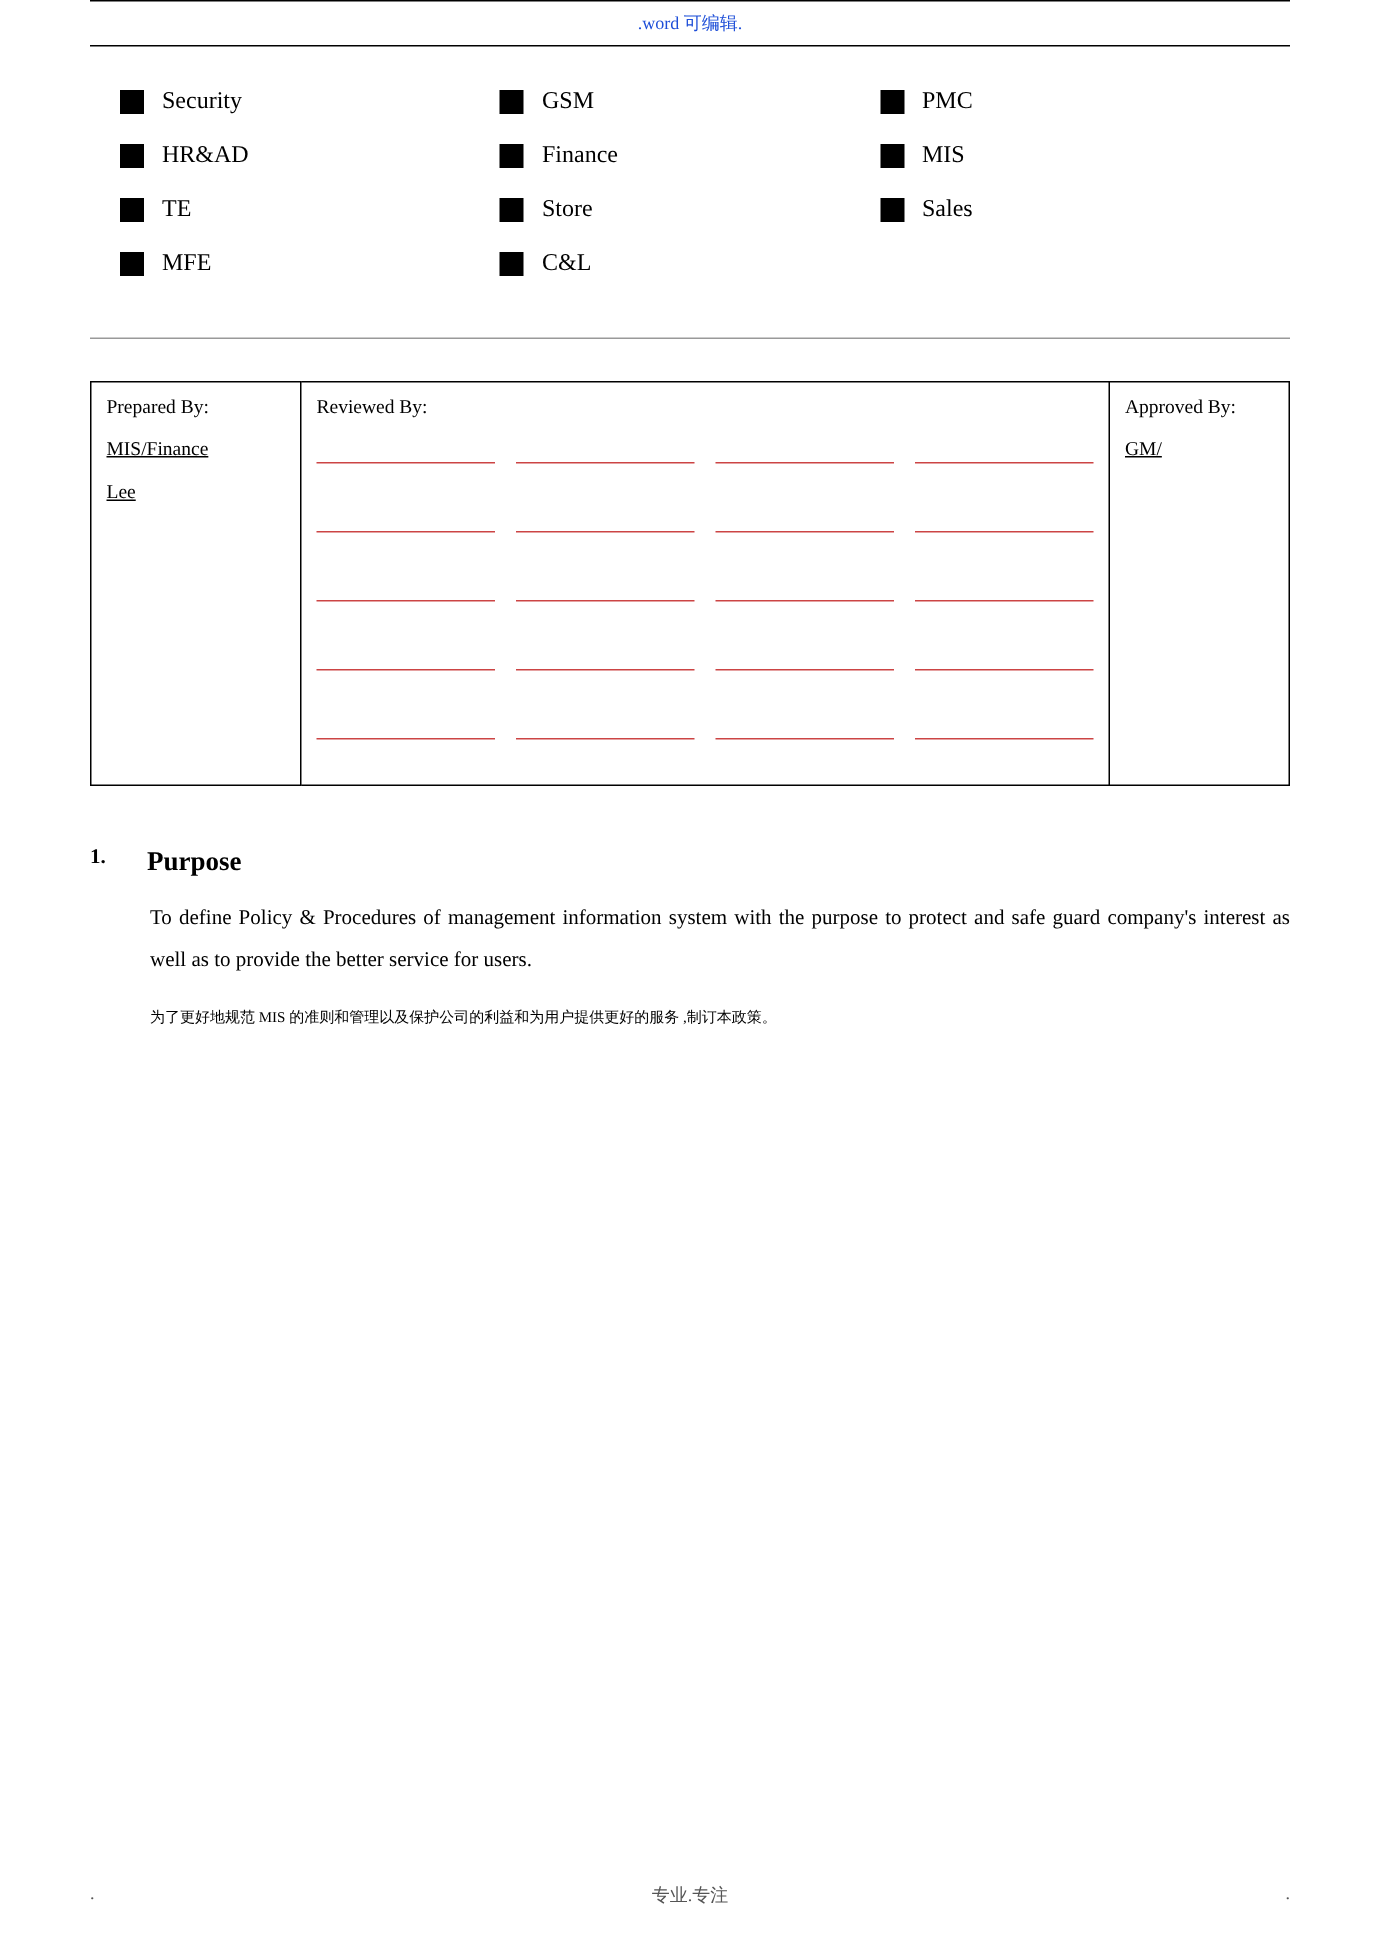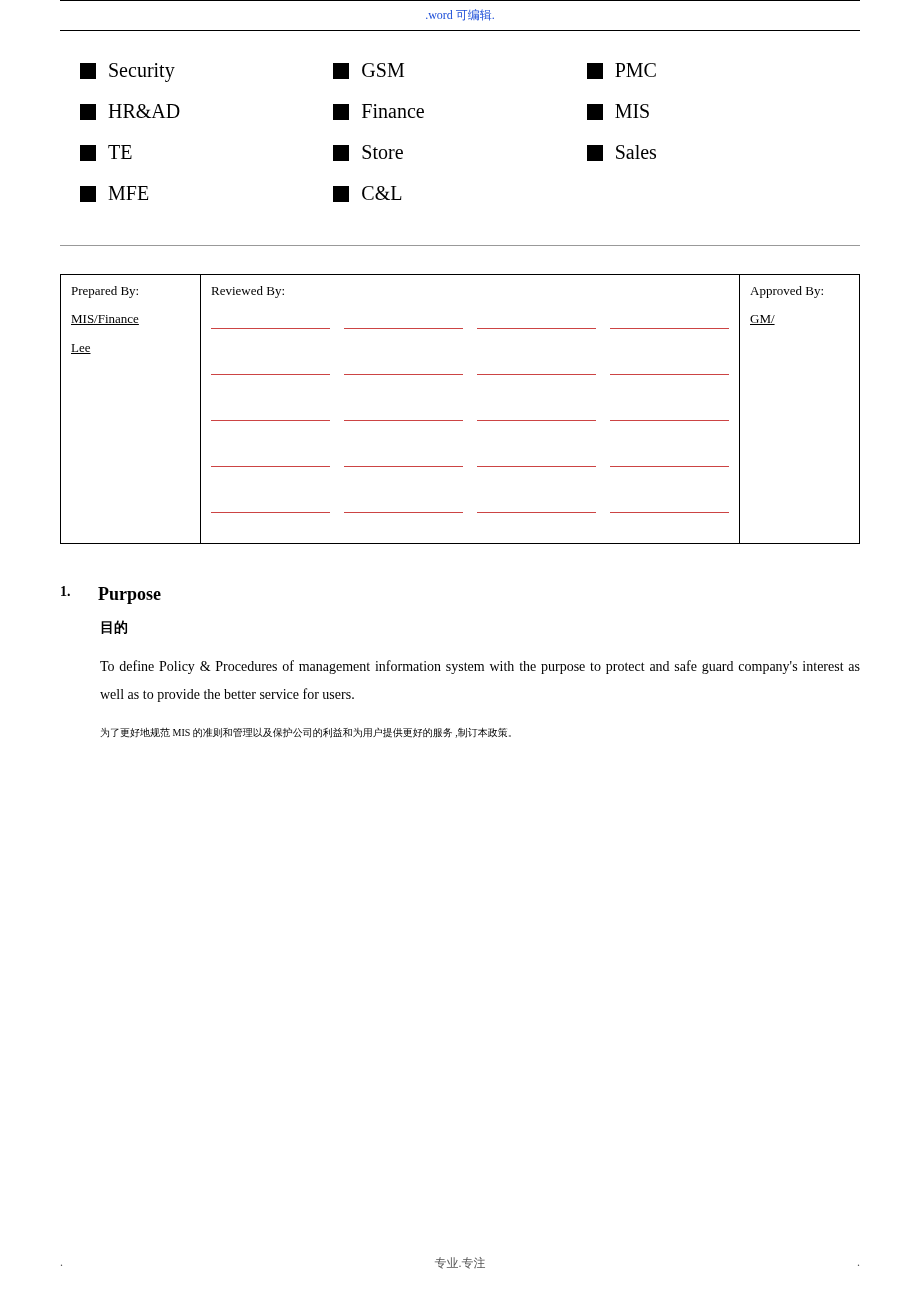--- a/index.html
+++ b/index.html
@@ -46,21 +46,21 @@
       gap: 12px;
     }
     .dept-icon {
       width: 16px;
       height: 16px;
       background: #000;
       display: inline-block;
       flex-shrink: 0;
     }
     .dept-label {
-      font-size: 20px;
+      font-size: 16px;
       font-family: "Times New Roman", Times, serif;
     }
     
     .divider {
       border: none;
       border-top: 1px solid #999;
       margin: 10px 0 18px 0;
     }
     
     .approval-table {
@@ -258,21 +258,20 @@
       </td>
     </tr>
   </tbody>
     </table>
 
   <div class="section">
     <div class="section-header">
       <span class="section-number">1.</span>
       <span class="section-title">Purpose</span>
     </div>
-    <div class="section-subtitle">目的</div>
     <div class="section-body">To define Policy &amp; Procedures of management information system with the purpose to protect and safe guard company's interest as well as to provide the better service for users.</div>
     <div class="section-body-cn">为了更好地规范 MIS 的准则和管理以及保护公司的利益和为用户提供更好的服务 ,制订本政策。</div>
   </div>
 
   <div class="page-footer">
     <span>.</span>
     <span>专业.专注</span>
     <span>.</span>
   </div>
 </div>

